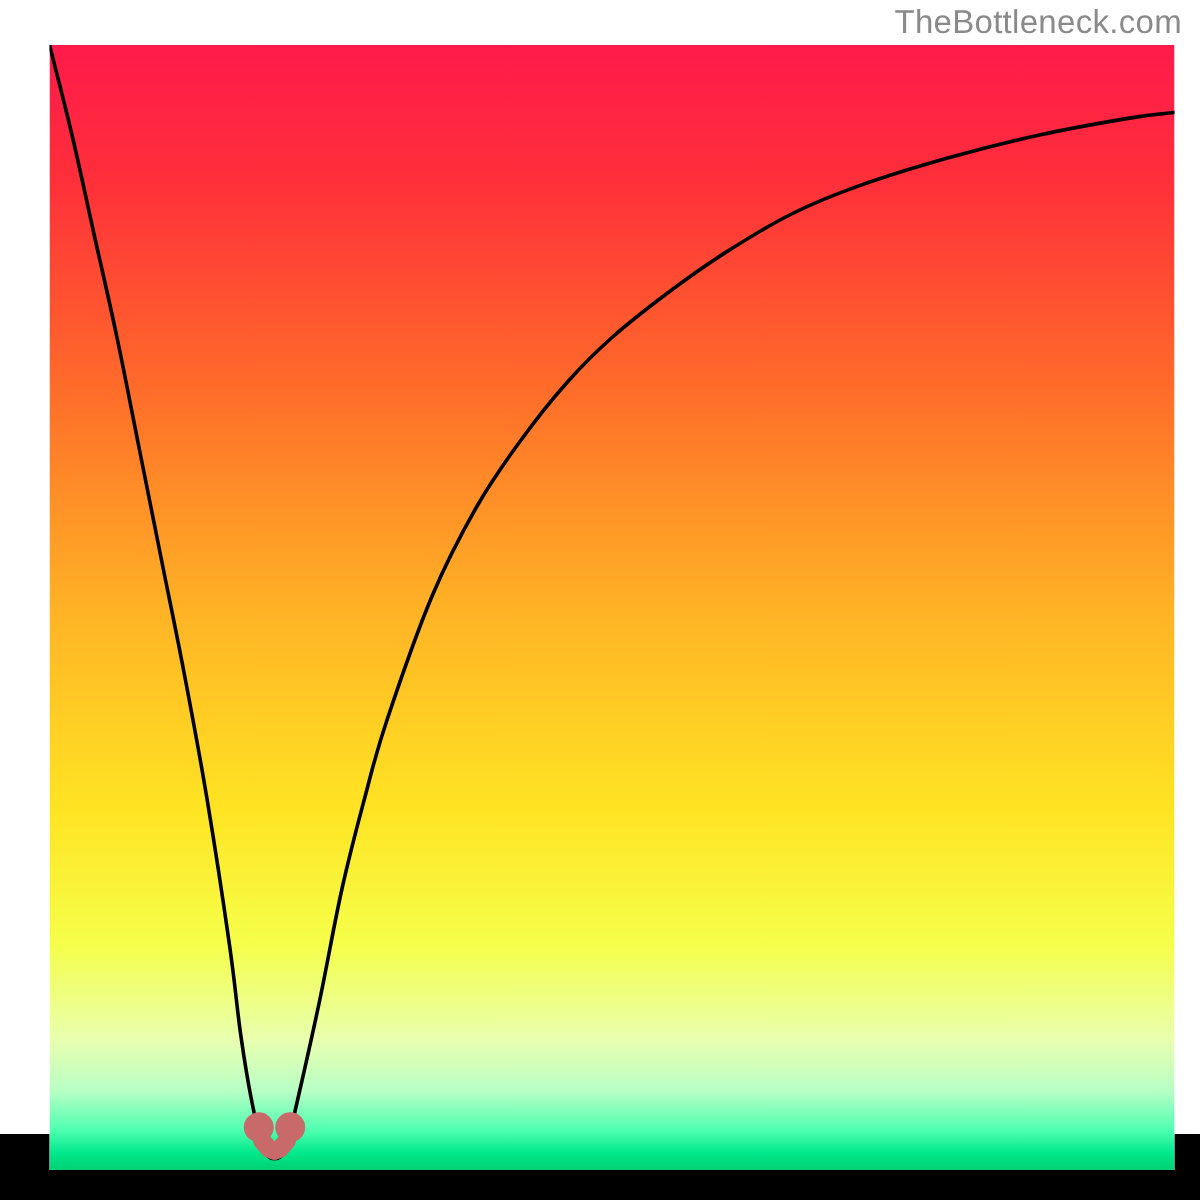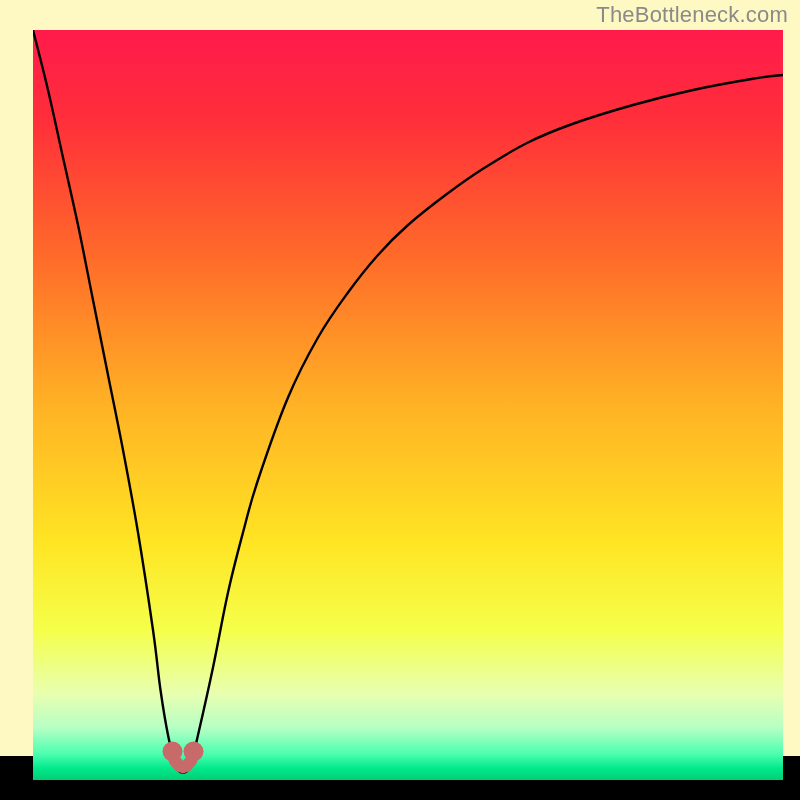--- a/index.html
+++ b/index.html
@@ -9,21 +9,21 @@
     height: 800px;
     background: #000;
     overflow: hidden;
   }
   .frame {
     position: absolute;
     left: 0;
     top: 0;
     width: 800px;
     height: 756px;
-    background: #fef9c3;
+    background: #ffffff;
   }
   .plot {
     position: absolute;
     background: #fff;
   }
   .watermark {
     position: absolute;
     top: 2px;
     right: 12px;
     font-family: Arial, Helvetica, sans-serif;

